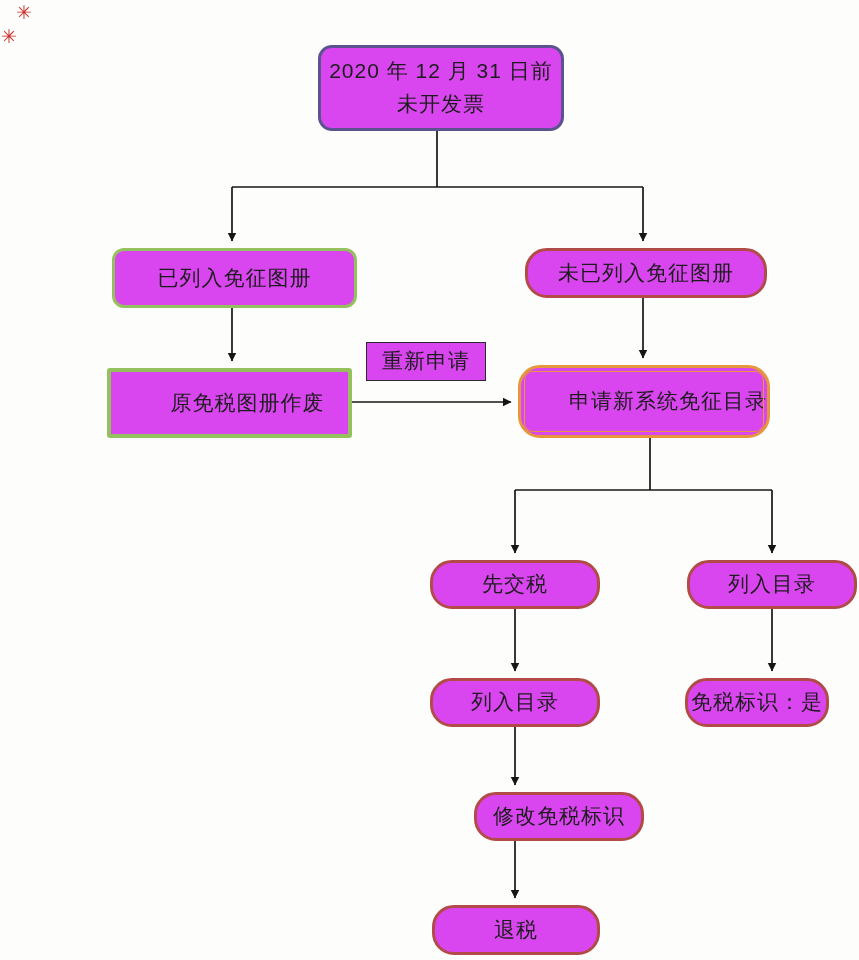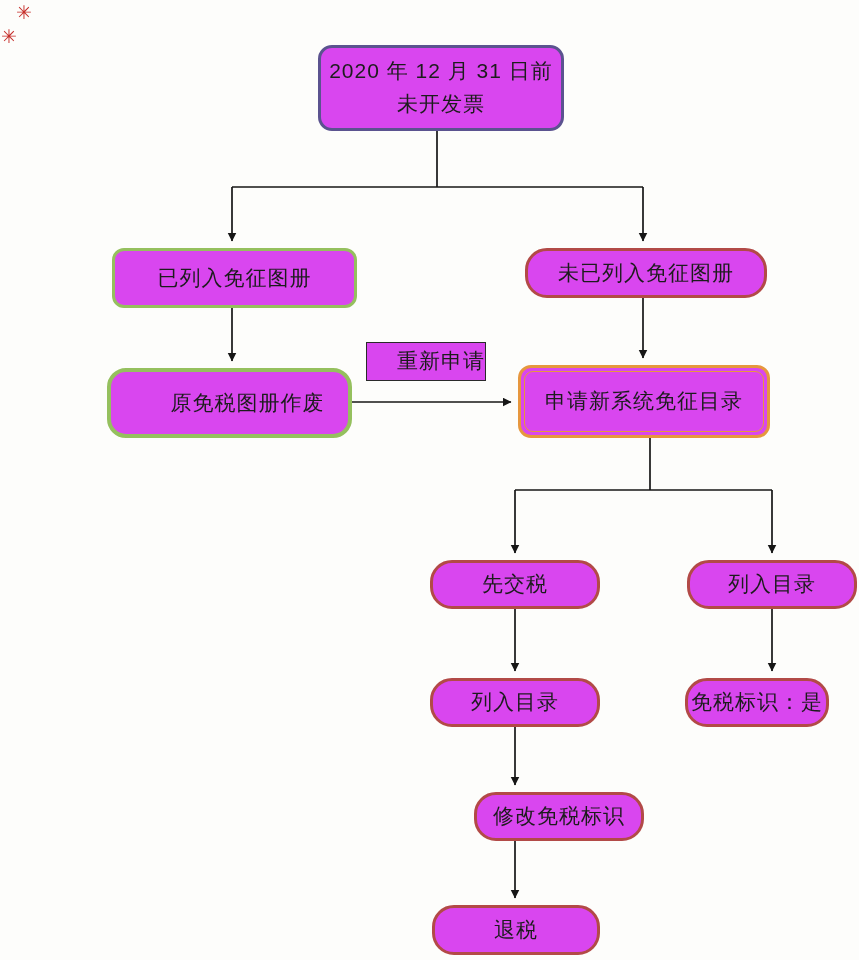--- a/index.html
+++ b/index.html
@@ -33,23 +33,23 @@
     justify-content:center;
     text-align:center;
     font-size:21px;
     letter-spacing:1px;
     color:#1c1c1c;
     border-radius:12px;
     line-height:1.55;
   }
   .purple{border:3px solid var(--purple,#5b538f);border-radius:14px;}
   .green{border:3px solid var(--green,#95c05e);}
-  .green-thick{border:4px solid var(--green,#95c05e);border-radius:19px;padding-left:36px;}
+  .green-thick{border:4px solid var(--green,#95c05e);border-radius:3px;padding-left:36px;}
   .red{border:3px solid var(--red,#b24a47);border-radius:22px;}
-  .orange{border:3px solid var(--orange,#e6973e);border-radius:13px;}
+  .orange{border:3px solid var(--orange,#e6973e);border-radius:22px;align-items:flex-end;}
   .orange::after{
     content:"";
     position:absolute;inset:3px;
     border:1.8px solid var(--orange,#e6973e);
     border-radius:9px;
     pointer-events:none;
   }
   .plain{
     border:1.6px solid #2a2a2a;
     border-radius:0;
@@ -112,21 +112,21 @@
   </div>
 
   <div class="node red" style="left:525px;top:248px;width:242px;height:50px;">
     <span>未已列入免征图册</span>
   </div>
 
   <div class="node green-thick" style="left:107px;top:368px;width:245px;height:70px;">
     <span>原免税图册作废</span>
   </div>
 
-  <div class="node plain" style="left:366px;top:342px;width:120px;height:39px;align-items:flex-end;">
+  <div class="node plain" style="left:366px;top:342px;width:120px;height:39px;">
     <span>重新申请</span>
   </div>
 
   <div class="node orange" style="left:518px;top:365px;width:252px;height:73px;">
     <span>申请新系统免征目录</span>
   </div>
 
   <div class="node red" style="left:430px;top:560px;width:170px;height:49px;">
     <span>先交税</span>
   </div>

